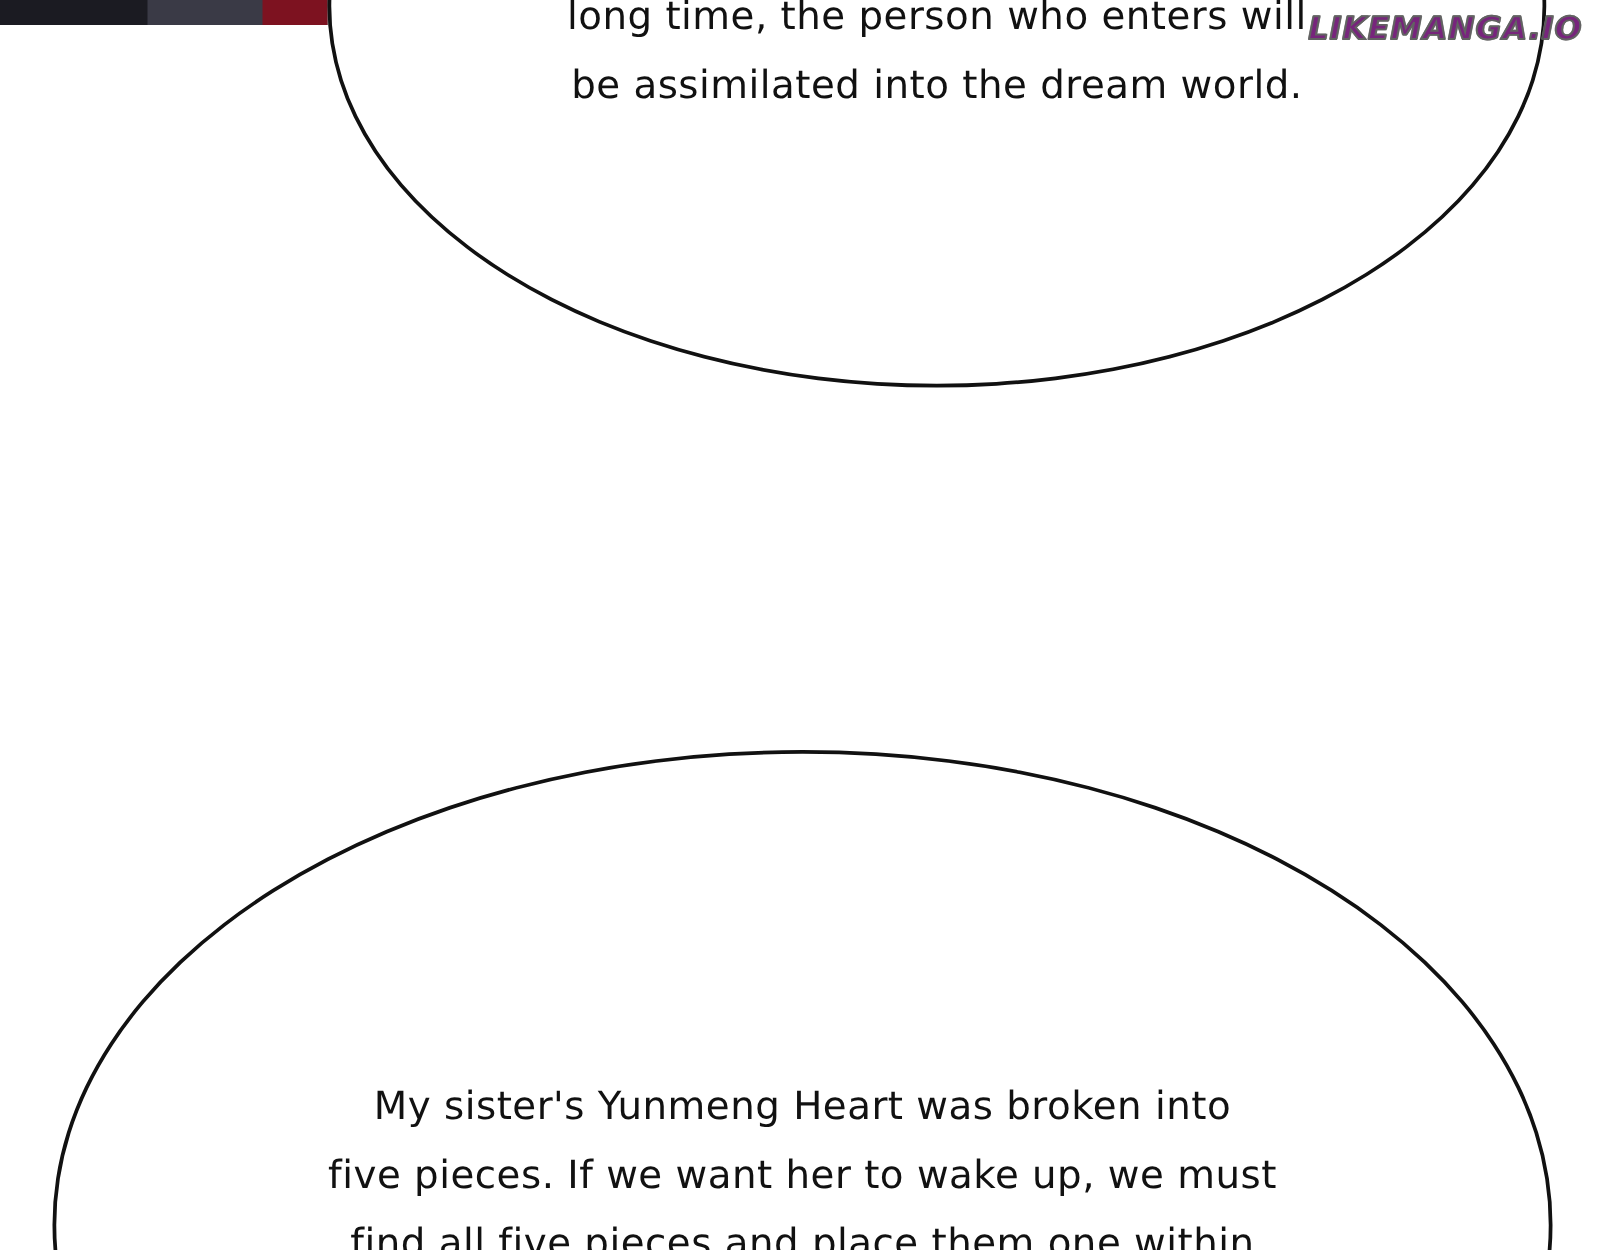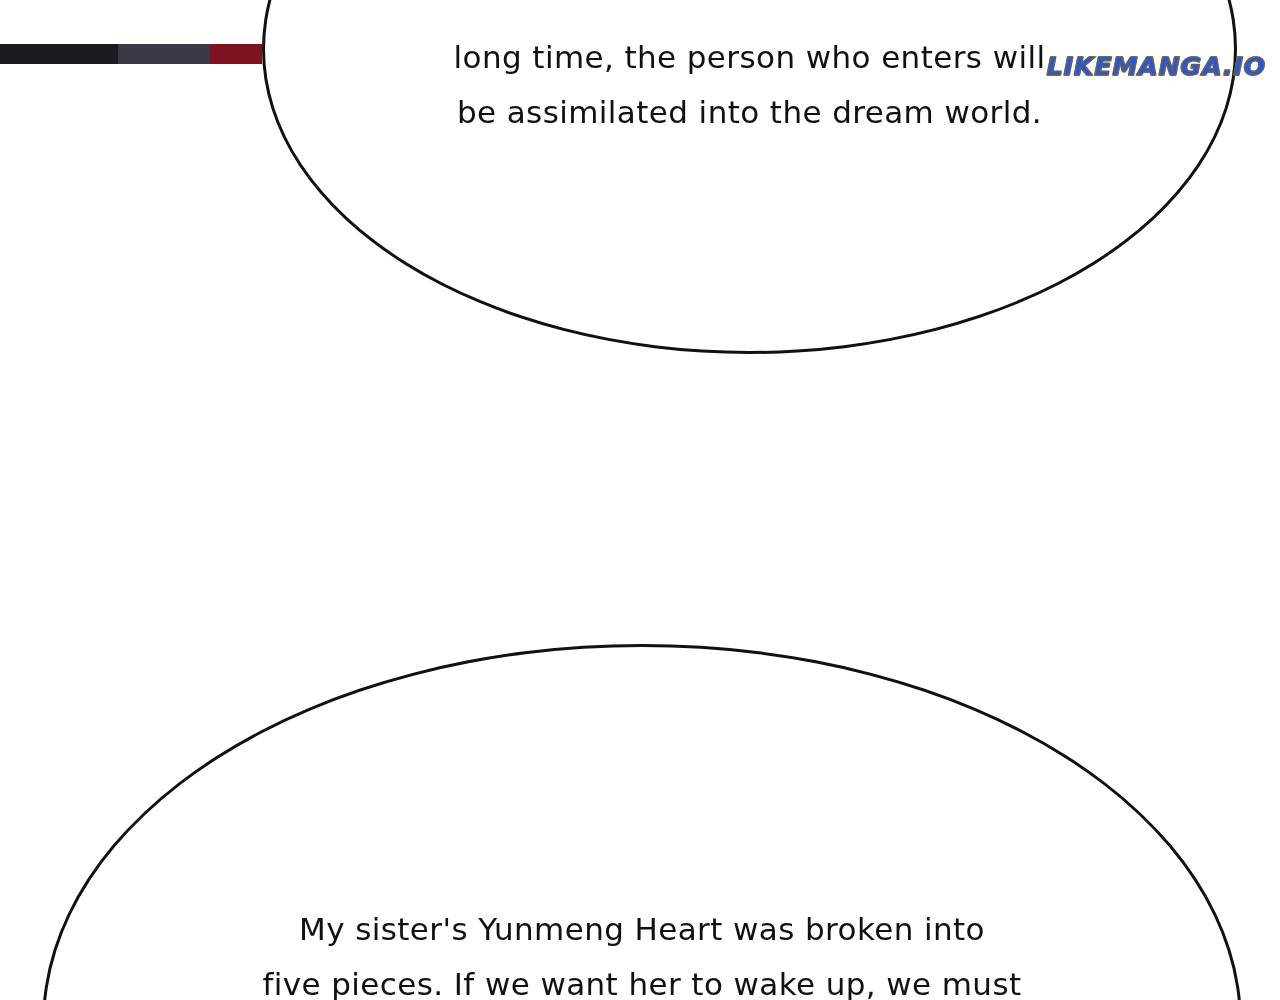--- a/index.html
+++ b/index.html
@@ -12,21 +12,20 @@
     height: 1000px;
     position: relative;
     overflow: hidden;
     font-family: "DejaVu Sans", sans-serif;
   }
 
   .page {
     position: absolute;
     inset: 0;
     background: #ffffff;
-    margin-top: 44px;
   }
 
   
   .panel-dark {
     position: absolute;
     left: 0;
     top: 0;
     width: 262px;
     height: 20px;
     background: #1b1b22;
@@ -95,21 +94,21 @@
   
   .watermark {
     position: absolute;
     right: 14px;
     top: 8px;
     font-family: "DejaVu Sans", sans-serif;
     font-style: italic;
     font-weight: bold;
     font-size: 25px;
     letter-spacing: 1px;
-    color: #1d4ed8;
+    color: #701a75;
     -webkit-text-stroke: 1.5px #5a5a5a;
     text-shadow:
       1px 0 0 #7a7a7a,
      -1px 0 0 #7a7a7a,
       0 1px 0 #7a7a7a,
       0 -1px 0 #7a7a7a;
     opacity: 0.95;
     pointer-events: none;
   }
 </style>

